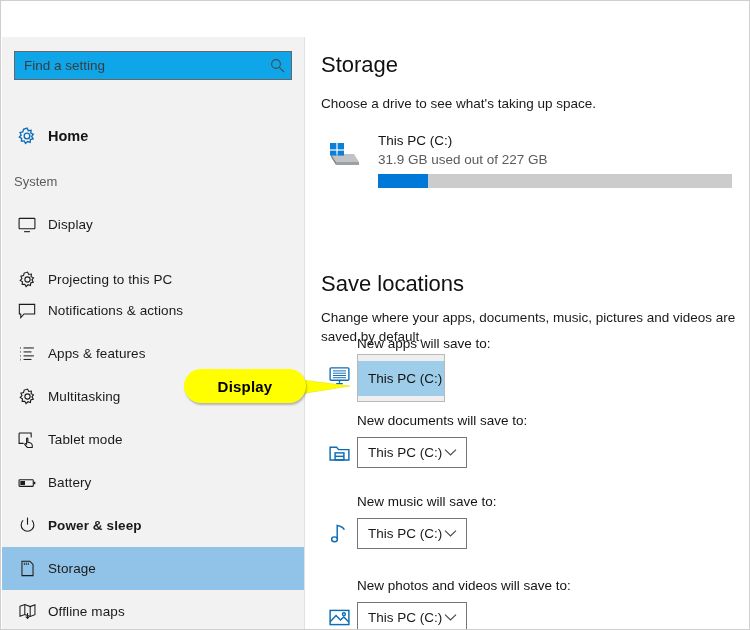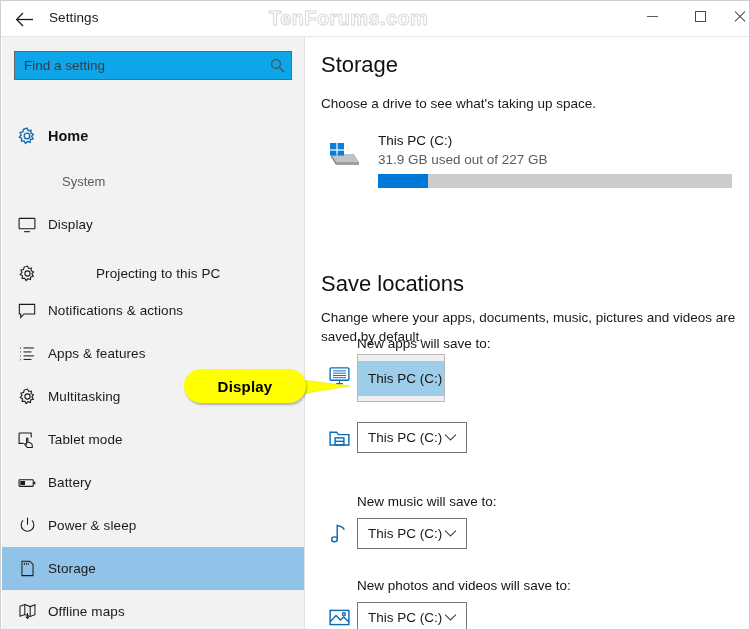--- a/index.html
+++ b/index.html
@@ -103,21 +103,21 @@
     position: absolute; left: 0; top: 82px;
     width: 250px; height: 34px;
     display: flex; align-items: center;
     cursor: pointer;
   }
   #home-row .ico { width: 42px; display:flex; justify-content:center; align-items:center; margin-left:4px;}
   #home-label { font-size: 14.5px; font-weight: bold; color: #141414; }
 
   #group-header {
     position: absolute; left: 12px; top: 137px;
-    font-size: 13px; color: #5c5c5c; margin-left: 48px;
+    font-size: 13px; color: #5c5c5c;
   }
 
   .nav-item {
     position: absolute; left: 0;
     width: 303px; height: 43px;
     display: flex; align-items: center;
     cursor: pointer;
   }
   .nav-item .ico {
     width: 42px; margin-left: 4px;
@@ -234,41 +234,20 @@
     position: absolute; left: 110px; top: 6px;
     width: 58px; height: 24px;
     overflow: visible;
   }
 </style>
 </head>
 <body>
 
 <div id="app">
 
-  <div id="titlebar">
-    <div id="back-button">
-      <svg width="19" height="15" viewBox="0 0 19 15" aria-hidden="true">
-        <path d="M8 1 L1.6 7.5 L8 14" fill="none" stroke="#1a1a1a" stroke-width="1.3"></path>
-        <path d="M1.8 7.5 H18" fill="none" stroke="#1a1a1a" stroke-width="1.3"></path>
-      </svg>
-    </div>
-    <div id="title-text">Settings</div>
-
-    <div id="watermark">TenForums.com</div>
-
-    <div class="wincontrol" id="btn-min">
-      <div class="wc-line"></div>
-    </div>
-    <div class="wincontrol" id="btn-max">
-      <div class="wc-sq"></div>
-    </div>
-    <div class="wincontrol" id="btn-close">
-      <div class="wc-x"></div>
-    </div>
-  </div>
 
   <div id="sidebar">
 
     <div id="search-wrap">
       <input id="search-input" type="text" placeholder="Find a setting" style="">
       <div id="search-icon-box">
         <svg width="15" height="15" viewBox="0 0 15 15" aria-hidden="true">
           <circle cx="6" cy="6" r="4.4" fill="none" stroke="#4a4a4a" stroke-width="1.1"></circle>
           <path d="M9.3 9.3 L14 14" stroke="#4a4a4a" stroke-width="1.1" fill="none"></path>
         </svg>
@@ -294,21 +273,21 @@
           <span class="ico">
             <svg width="20" height="20" viewBox="0 0 24 24" aria-hidden="true">
               <g fill="none" stroke="#1b1b1b" stroke-width="1.3">
                 <rect x="2.5" y="4" width="19" height="12.5" rx="0.8"></rect>
                 <path d="M8.5 20 H15.5"></path>
               </g>
             </svg>
           </span>
           <span class="lbl">Display</span>
         </div>
-        <div class="nav-item" style="top: 215px; gap: 48px;">
+        <div class="nav-item" style="top: 221px;">
           <span class="ico">
             <svg width="19" height="19" viewBox="0 0 24 24" aria-hidden="true">
               <g fill="none" stroke="#1b1b1b" stroke-width="1.4">
                 <circle cx="12" cy="12" r="3.3"></circle>
                 <path d="M12 2.6 L13.6 5.6 L16.9 5.1 L16.6 8.4 L19.6 9.9 L17.6 12.5 L19.3 15.3 L16.1 16.3 L15.7 19.6 L12.6 18.6 L10.2 20.9 L8.6 18 L5.3 18.1 L5.6 14.8 L2.8 13.2 L5 10.8 L3.7 7.7 L7 7.1 L7.8 3.9 Z"></path>
               </g>
             </svg>
           </span>
           <span class="lbl">Projecting to this PC</span>
         </div>
@@ -365,21 +344,21 @@
             <svg width="20" height="20" viewBox="0 0 24 24" aria-hidden="true">
               <g fill="none" stroke="#1b1b1b" stroke-width="1.3">
                 <rect x="2.5" y="8" width="17" height="8" rx="0.8"></rect>
                 <rect x="20" y="10.5" width="2" height="3" fill="#1b1b1b" stroke="none"></rect>
               </g>
               <rect x="4" y="9.6" width="5.6" height="4.8" fill="#1b1b1b"></rect>
             </svg>
           </span>
           <span class="lbl">Battery</span>
         </div>
-        <div class="nav-item" style="top: 467px;">
+        <div class="nav-item" style="top: 467px; font-weight: bold;">
           <span class="ico">
             <svg width="19" height="19" viewBox="0 0 24 24" aria-hidden="true">
               <g fill="none" stroke="#1b1b1b" stroke-width="1.4">
                 <path d="M6.4 5.6 a8 8 0 1 0 11.2 0"></path>
                 <path d="M12 2 V11"></path>
               </g>
             </svg>
           </span>
           <span class="lbl">Power &amp; sleep</span>
         </div>
@@ -455,20 +434,21 @@
               </svg>
             </span>
             <div class="combo-open">
               <div class="row-sel">
                 <span>This PC (C:)</span>
               </div>
             </div>
           </div>
         </div>
         <div class="save-block" style="top: 376px;">
+          <div class="save-label">New documents will save to:</div>
           <div class="save-row">
             <span class="sico">
               <svg width="23" height="23" viewBox="0 0 24 24" aria-hidden="true">
                 <g fill="none" stroke="#0c6cb5" stroke-width="1.5">
                   <path d="M2.2 6.6 H9 L11 9 H21.8 V19.8 H2.2 Z"></path>
                   <rect x="7.4" y="12.4" width="9.2" height="7.4"></rect>
                   <path d="M7.4 16 H16.6"></path>
                 </g>
               </svg>
             </span>

